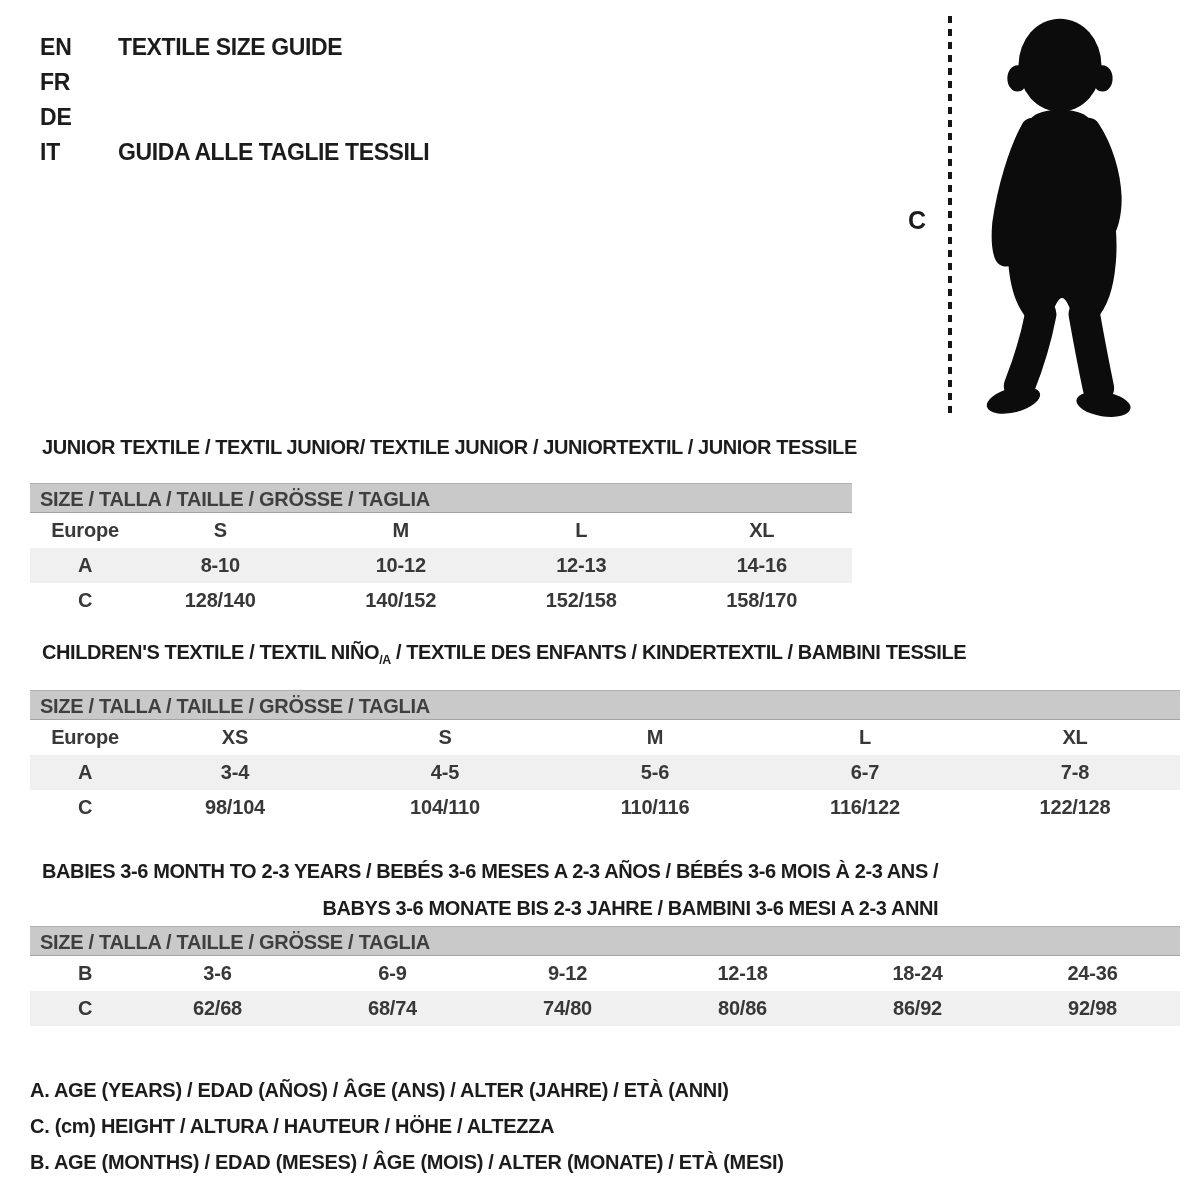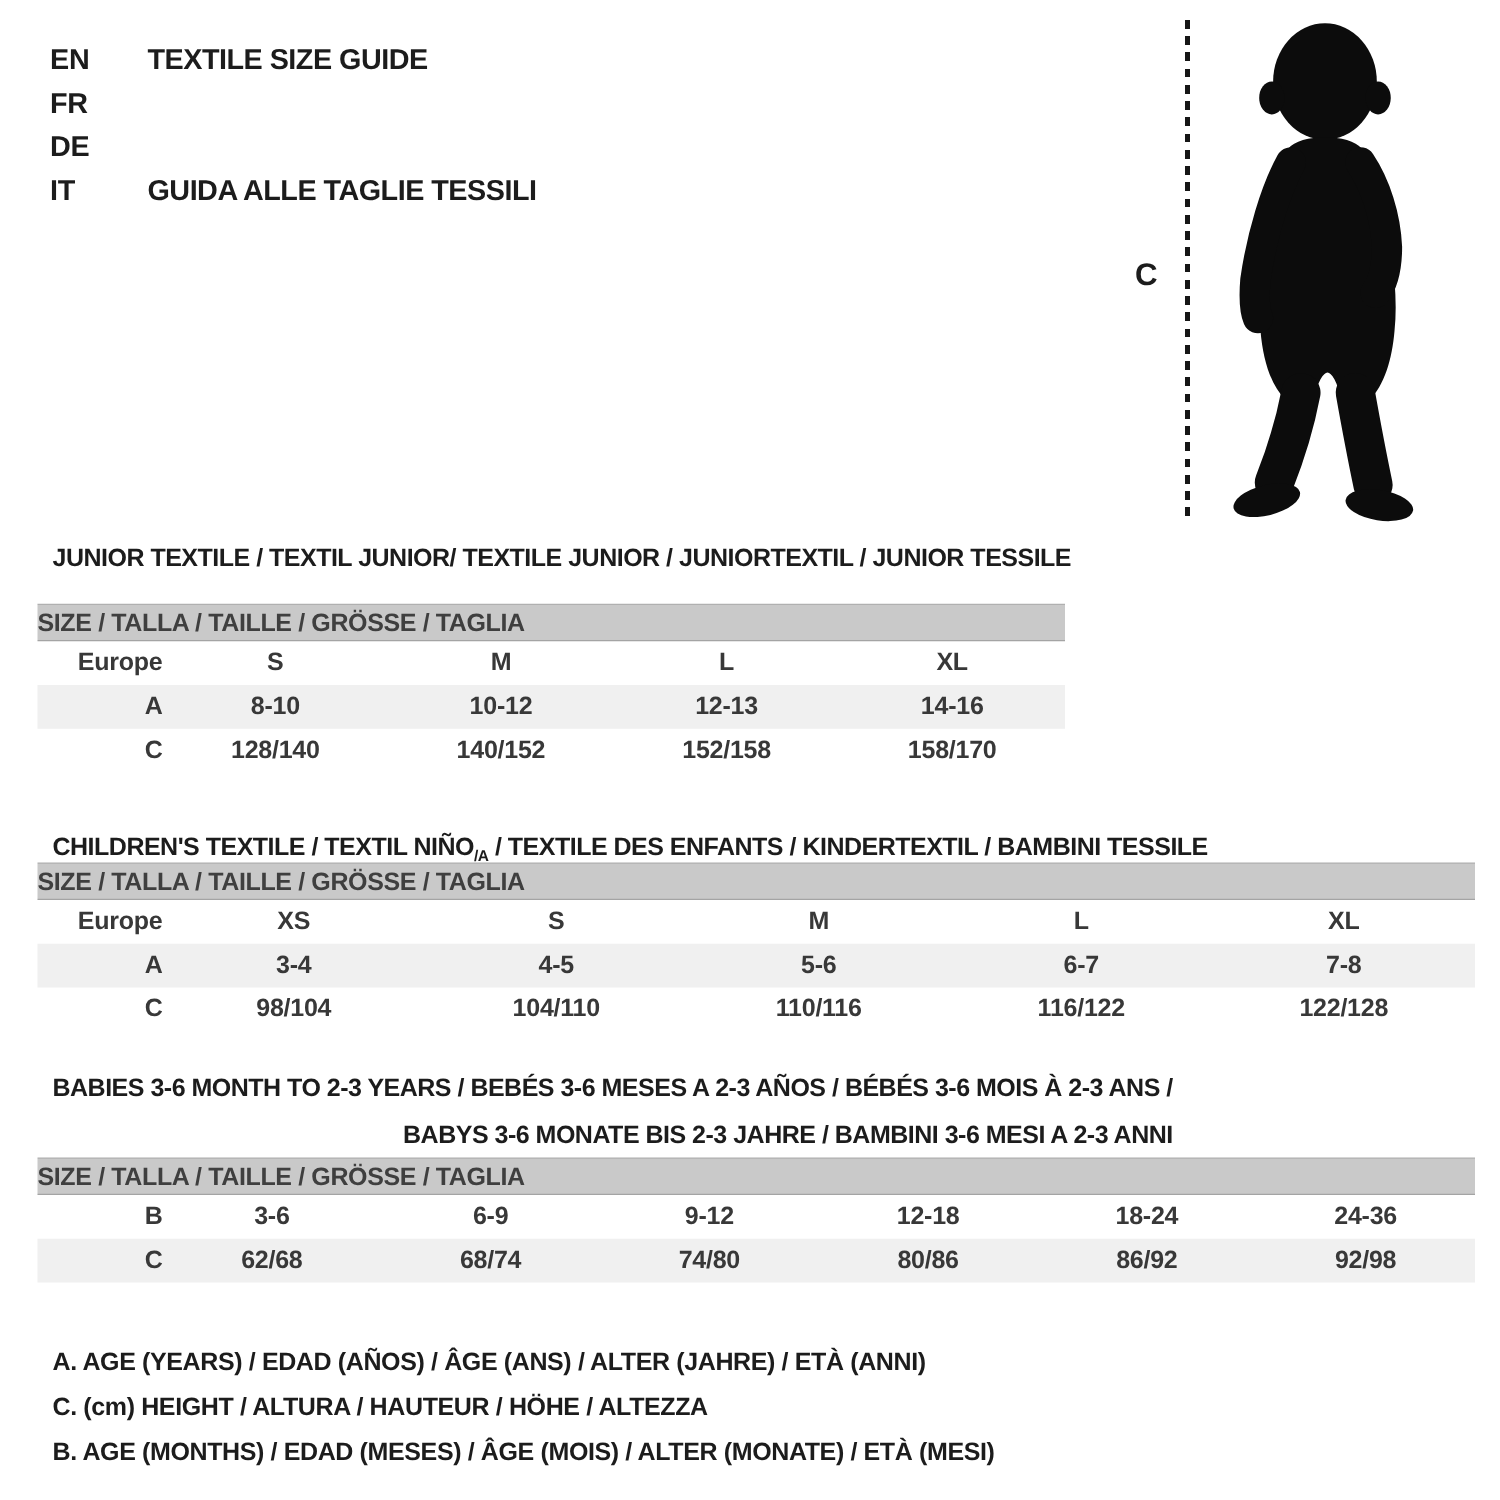--- a/index.html
+++ b/index.html
@@ -23,42 +23,42 @@
   .measure-line{
     left:948px;top:16px;width:4px;height:400px;
     background:repeating-linear-gradient(to bottom,#161616 0 7px,transparent 7px 13px);
   }
   .measure-label{left:908px;top:206px;font-size:25px;color:var(--ink);}
   .figure-svg{left:976px;top:14px;color:var(--sil,#0c0c0c);}
 
   
   .section-heading{font-size:20px;letter-spacing:-0.4px;color:var(--ink);line-height:22px;white-space:nowrap;text-align:right;}
   .heading-junior{left:42px;top:436px;}
-  .heading-children{left:42px;top:641px;margin-top:26px;}
+  .heading-children{left:42px;top:641px;}
   .heading-babies{left:42px;top:853px;line-height:37px;}
   .sub-script{font-size:0.62em;vertical-align:sub;}
 
   
   .table{left:30px;}
   .t-junior{top:483px;width:822px;}
   .t-children{top:690px;width:1150px;}
   .t-babies{top:926px;width:1150px;}
   .th{
     height:30px;line-height:30px;background:var(--header-bg,#c9c9c9);
-    color:#3f3f3f;font-size:20px;box-sizing:border-box;
+    color:#3f3f3f;font-size:20px;padding-left:10px;box-sizing:border-box;
     border-top:1px solid rgba(0,0,0,0.12);border-bottom:1px solid rgba(0,0,0,0.18);
     letter-spacing:-0.3px;
   }
   .tr{display:flex;height:35px;align-items:center;font-size:20px;color:var(--table-ink,#3a3a3a);}
   .tr.shaded{background:var(--row-alt,#f0f0f0);}
-  .td-label{width:100px;padding-left:10px;box-sizing:border-box;text-align:right;}
+  .td-label{width:100px;padding-left:10px;box-sizing:border-box;text-align:center;}
   .td{flex:1;text-align:center;}
 
   
-  .footnotes{left:42px;top:1072px;}
+  .footnotes{left:30px;top:1072px;}
   .footnote-line{font-size:20px;line-height:36px;letter-spacing:-0.3px;color:var(--ink);white-space:nowrap;}
 </style>
 </head>
 <body style="--header-bg: #c9c9c9; --row-alt: #f0f0f0; --ink: #1c1c1c; --table-ink: #383838; --sil: #0c0c0c;">
 
 <div class="abs lang-list">
     <div class="lang-row">
       <span class="lang-code">EN</span>
       <span class="lang-label">TEXTILE SIZE GUIDE</span>
     </div>

